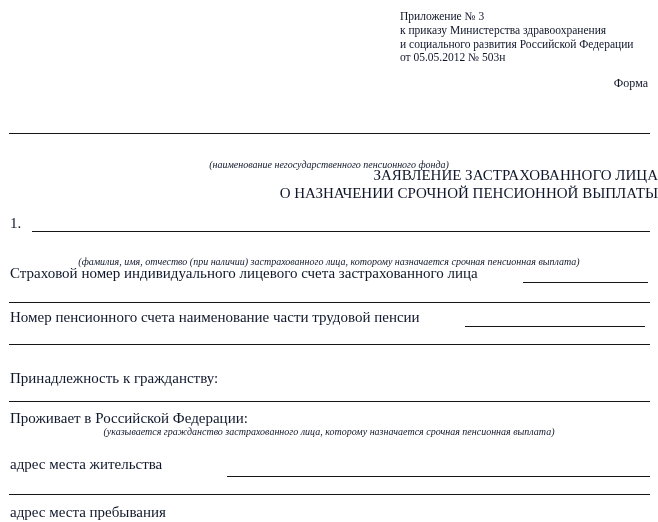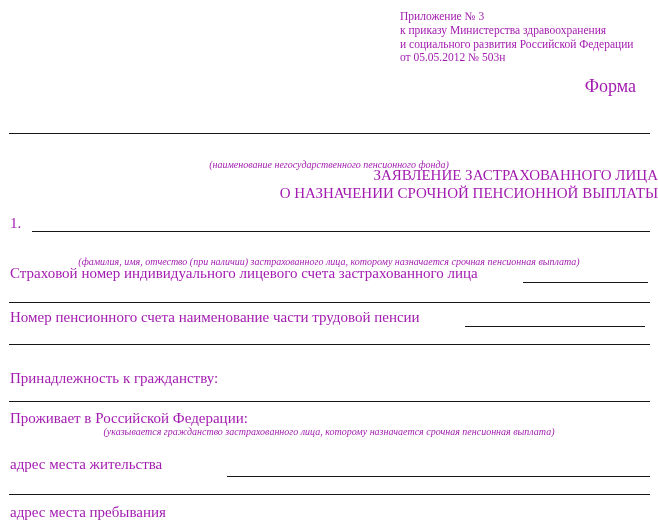--- a/index.html
+++ b/index.html
@@ -2,36 +2,36 @@
 <html><head>
 <meta charset="utf-8">
 <style>
   html, body { margin: 0; padding: 0; background: #ffffff; }
   .page {
     position: relative;
     width: 658px;
     height: 522px;
     background: #ffffff;
     font-family: "Liberation Serif", serif;
-    color: #a21caf;
+    color: #0f172a;
     overflow: hidden;
   }
   .annex {
     position: absolute;
     left: 400px;
     top: 10px;
     font-size: 11.5px;
     line-height: 13.8px;
     white-space: nowrap;
   }
   .forma {
     position: absolute;
-    right: 22px;
+    right: 10px;
     top: 76px;
-    font-size: 18px;
+    font-size: 12px;
   }
   .fill-line {
     position: absolute;
     border-bottom: 1.4px solid #161616;
     height: 14px;
     box-sizing: border-box;
   }
   .caption {
     position: absolute;
     font-style: italic;

